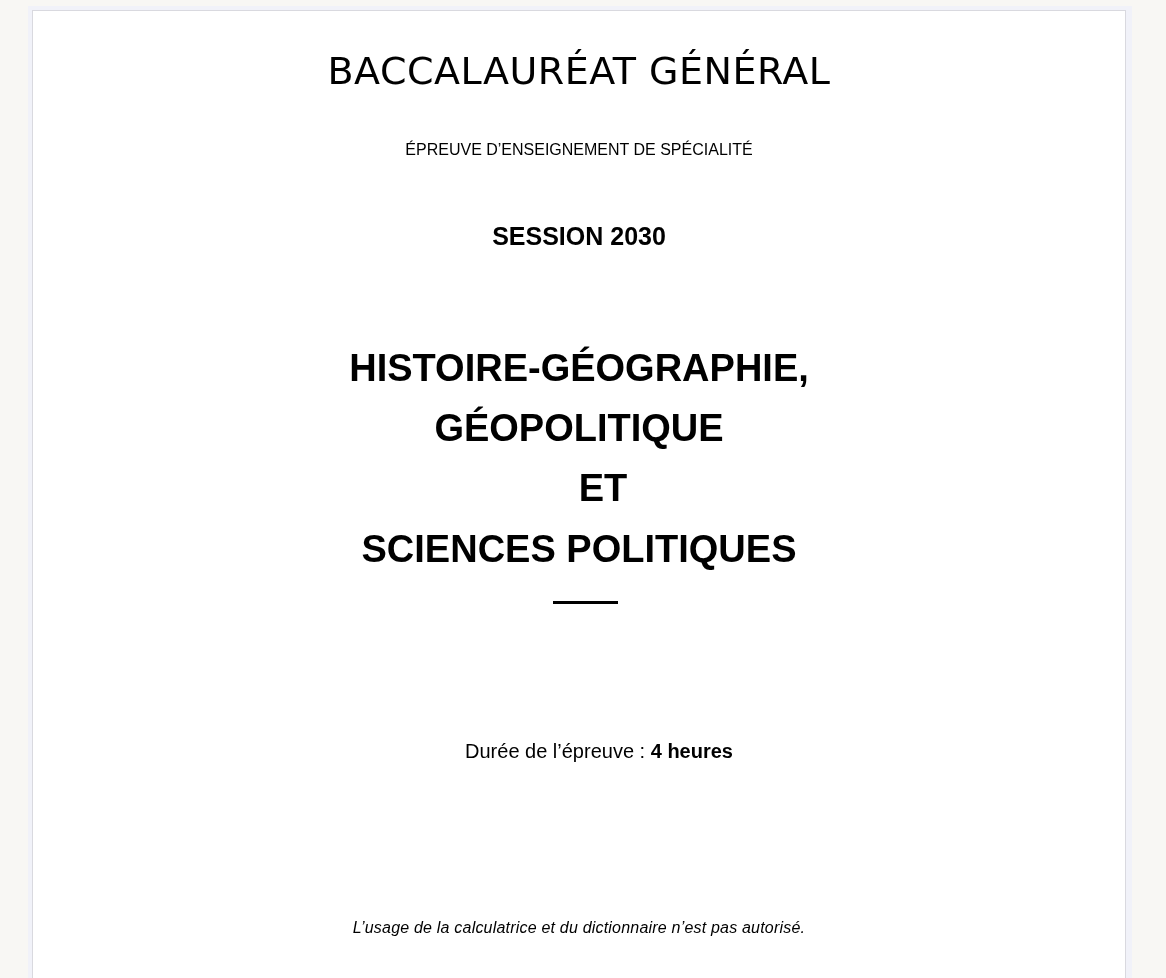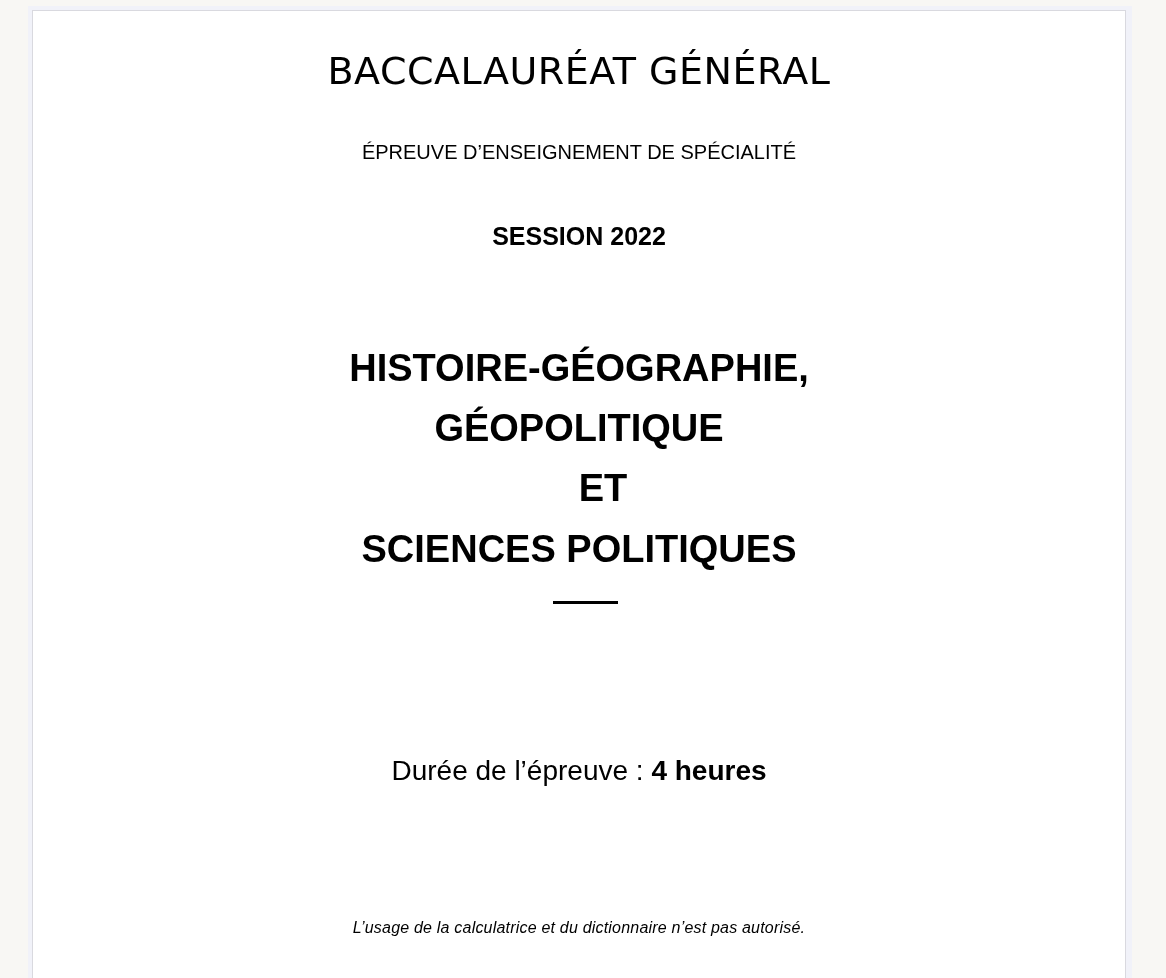--- a/index.html
+++ b/index.html
@@ -44,21 +44,21 @@
     }
     .bac-title {
       top: 38px;
       font-family: "DejaVu Sans", sans-serif;
       font-size: 38px;
       font-weight: normal;
       letter-spacing: 0.5px;
     }
     .epreuve {
       top: 130px;
-      font-size: 20px;
+      font-size: 16px;
     }
     .session {
       top: 211px;
       font-size: 25px;
       font-weight: bold;
     }
     .subject {
       font-size: 38px;
       font-weight: bold;
     }
@@ -68,43 +68,44 @@
     .subject-4 { top: 517px; }
     .rule {
       position: absolute;
       left: 520px;
       top: 590px;
       width: 65px;
       height: 3px;
       background: #000;
     }
     .duree {
-      top: 744px;
-      font-size: 28px;
+      top: 729px;
+      font-size: 20px;
+      margin-left: 20px;
     }
     .duree b { font-weight: bold; }
     .usage {
       top: 908px;
       font-size: 16px;
       font-style: italic;
       letter-spacing: 0.2px;
     }
   </style>
 </head>
 <body>
 
 <div class="viewer">
   <div class="page-glow"></div>
   <div class="page">
 
     <div class="line bac-title">BACCALAURÉAT GÉNÉRAL</div>
 
     <div class="line epreuve">ÉPREUVE D’ENSEIGNEMENT DE SPÉCIALITÉ</div>
 
-    <div class="line session">SESSION 2022</div>
+    <div class="line session">SESSION 2030</div>
 
     <div class="line subject subject-1">HISTOIRE-GÉOGRAPHIE,</div>
     <div class="line subject subject-2">GÉOPOLITIQUE</div>
     <div class="line subject subject-3">ET</div>
     <div class="line subject subject-4">SCIENCES POLITIQUES</div>
 
     <div class="rule"></div>
 
     <div class="line duree"><span>Durée de l’épreuve : </span><b>4 heures</b></div>
 

